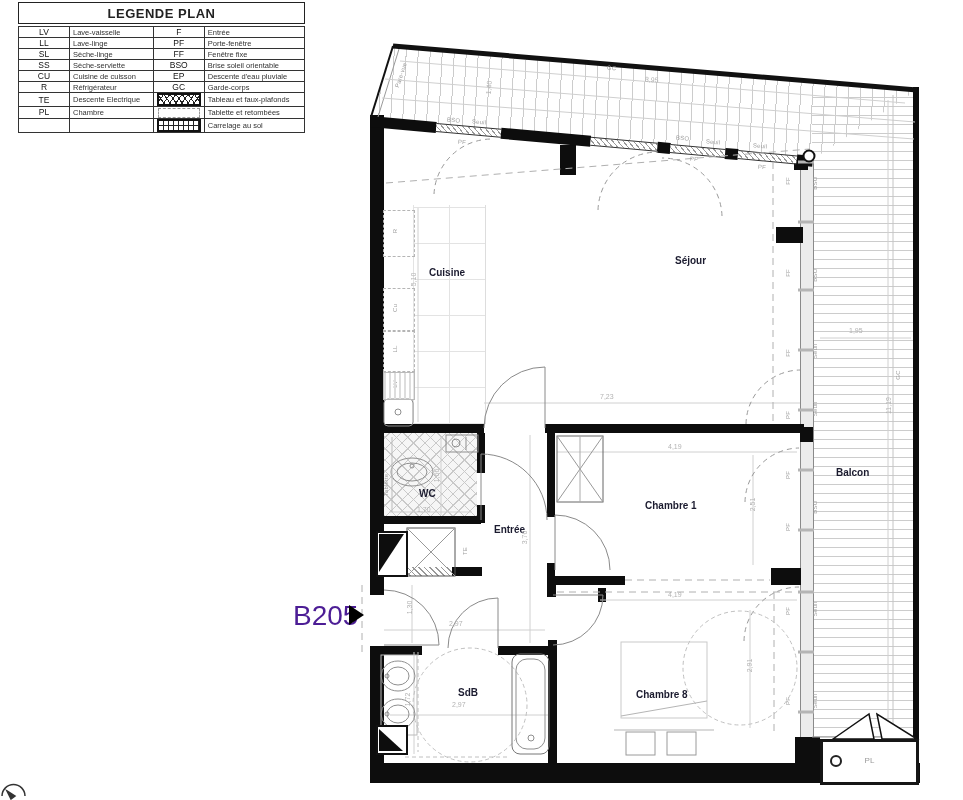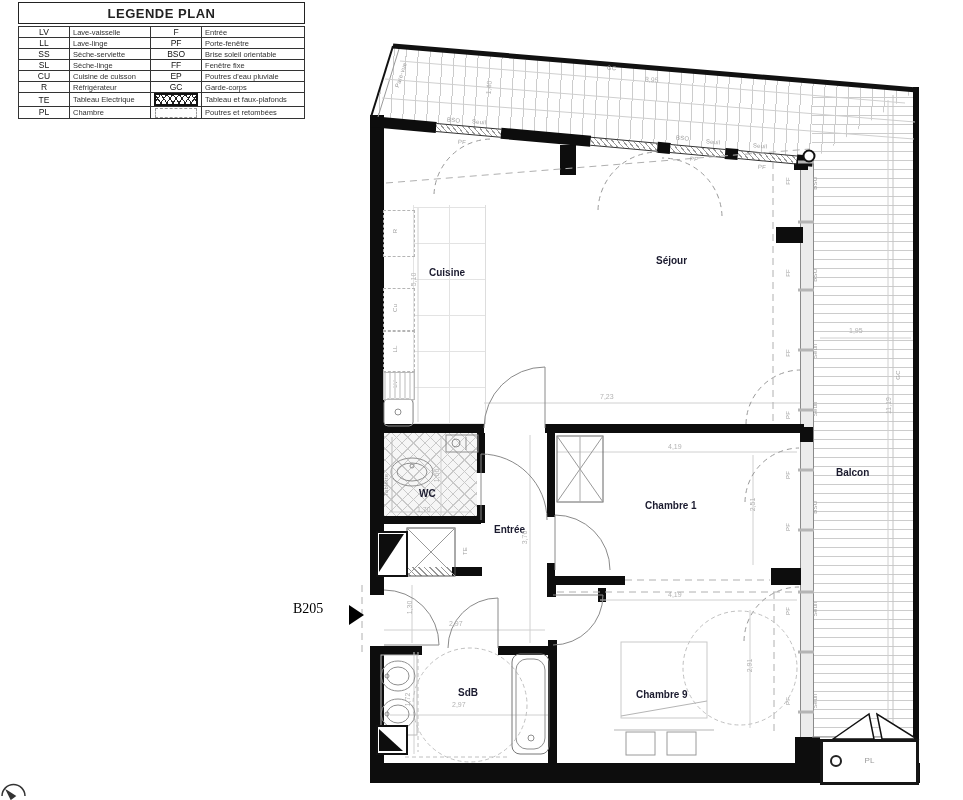--- a/index.html
+++ b/index.html
@@ -4,21 +4,21 @@
 <style>
   html,body{margin:0;padding:0;background:#fff;width:963px;height:800px;overflow:hidden;
     font-family:"Liberation Sans",sans-serif;}
   #stage{position:absolute;left:0;top:0;width:963px;height:800px;background:#fff;}
   .abs{position:absolute;}
   .wall{position:absolute;background:#0d0d0d;}
   .lbl{position:absolute;white-space:nowrap;line-height:1;}
   .room{font-weight:bold;font-size:10px;color:#1b1b2f;}
   .dim{font-size:7px;color:#b3b3b3;}
   .ann{font-size:6px;color:#a0a0a0;letter-spacing:.2px;}
-  .unit{font-size:14px;color:#000000;font-family:Liberation Serif, serif;}
+  .unit{font-size:28px;color:#4c1d95;}
   
   #legend{position:absolute;left:18px;top:2px;width:287px;color:#222;}
   #legend .title{border:1px solid #222;text-align:center;font-size:13px;font-weight:bold;
     letter-spacing:.5px;padding:3px 0 2px;}
   #legend table{border-collapse:collapse;width:100%;margin-top:2px;}
   #legend td{border:1px solid #333;font-size:7.5px;height:10px;padding:0 3px;color:#333;}
   #legend td.code{width:44px;text-align:center;font-size:8.5px;color:#111;}
   .sw{display:inline-block;width:40px;height:9px;vertical-align:middle;}
   .sw-cross{border:2px solid #111;
     background:repeating-linear-gradient(55deg,transparent 0 4px,#222 4px 5px),
@@ -73,54 +73,60 @@
           <td class="code">F</td>
             <td>Entrée</td>
           </tr>
         <tr>
           <td class="code">LL</td>
             <td>Lave-linge</td>
           <td class="code">PF</td>
             <td>Porte-fenêtre</td>
           </tr>
         <tr>
+          <td class="code">SL</td>
+            <td>Sèche-linge</td>
+          <td class="code">FF</td>
+            <td>Fenêtre fixe</td>
+          </tr>
+        <tr>
           <td class="code">SS</td>
             <td>Sèche-serviette</td>
           <td class="code">BSO</td>
             <td>Brise soleil orientable</td>
           </tr>
         <tr>
-          <td class="code">SL</td>
-            <td>Sèche-linge</td>
-          <td class="code">FF</td>
-            <td>Fenêtre fixe</td>
-          </tr>
-        <tr>
           <td class="code">CU</td>
             <td>Cuisine de cuisson</td>
           <td class="code">EP</td>
-            <td>Poutres d'eau pluviale</td>
+            <td>Descente d'eau pluviale</td>
           </tr>
         <tr>
           <td class="code">R</td>
             <td>Réfrigérateur</td>
           <td class="code">GC</td>
             <td>Garde-corps</td>
           </tr>
         <tr>
           <td class="code">TE</td>
-            <td>Tableau Electrique</td>
+            <td>Descente Electrique</td>
           <td class="code"><span class="sw sw-cross"></span></td>
             <td>Tableau et faux-plafonds</td>
           </tr>
         <tr>
           <td class="code">PL</td>
             <td>Chambre</td>
           <td class="code"><span class="sw sw-dash"></span></td>
-            <td>Poutres et retombées</td>
+            <td>Tablette et retombées</td>
+          </tr>
+        <tr>
+          <td class="code"></td>
+            <td></td>
+          <td class="code"><span class="sw sw-grid"></span></td>
+            <td>Carrelage au sol</td>
           </tr>
       </tbody>
     </table>
   </div>
 
   <div id="terrace" class="abs"></div>
   <div id="balcony" class="abs"></div>
   <div id="kitchen-tiles" class="abs"></div>
   <div id="wc-floor" class="abs"></div>
   <div id="sill-hatch" class="abs"></div>
@@ -289,25 +295,25 @@
       <polygon points="833,739 869,714 874,739"></polygon>
       <polygon points="877,714 882,739 917,739"></polygon>
     </g>
     <g fill="none" stroke="#333" stroke-width="1.5">
       <path d="M 2 796 A 11 11 0 0 1 25 796"></path>
       <polygon points="7,791 15,796 11,799" fill="#333"></polygon>
     </g>
   </svg>
 
   <div class="lbl room" style="left:429px;top:268px">Cuisine</div>
-  <div class="lbl room" style="left:656px;top:256px">Séjour</div>
+  <div class="lbl room" style="left:675px;top:256px">Séjour</div>
   <div class="lbl room" style="left:419px;top:489px">WC</div>
   <div class="lbl room" style="left:494px;top:525px">Entrée</div>
   <div class="lbl room" style="left:645px;top:501px">Chambre 1</div>
-  <div class="lbl room" style="left:636px;top:690px">Chambre 9</div>
+  <div class="lbl room" style="left:636px;top:690px">Chambre 8</div>
   <div class="lbl room" style="left:458px;top:688px">SdB</div>
   <div class="lbl room" style="left:836px;top:468px">Balcon</div>
 
   <div class="lbl unit" style="left:293px;top:602px">B205</div>
   <div id="unit-pointer"></div>
 
   <div id="pl-box">
     <div id="pl-knob"></div>
     <div class="plbl">PL</div>
   </div>

